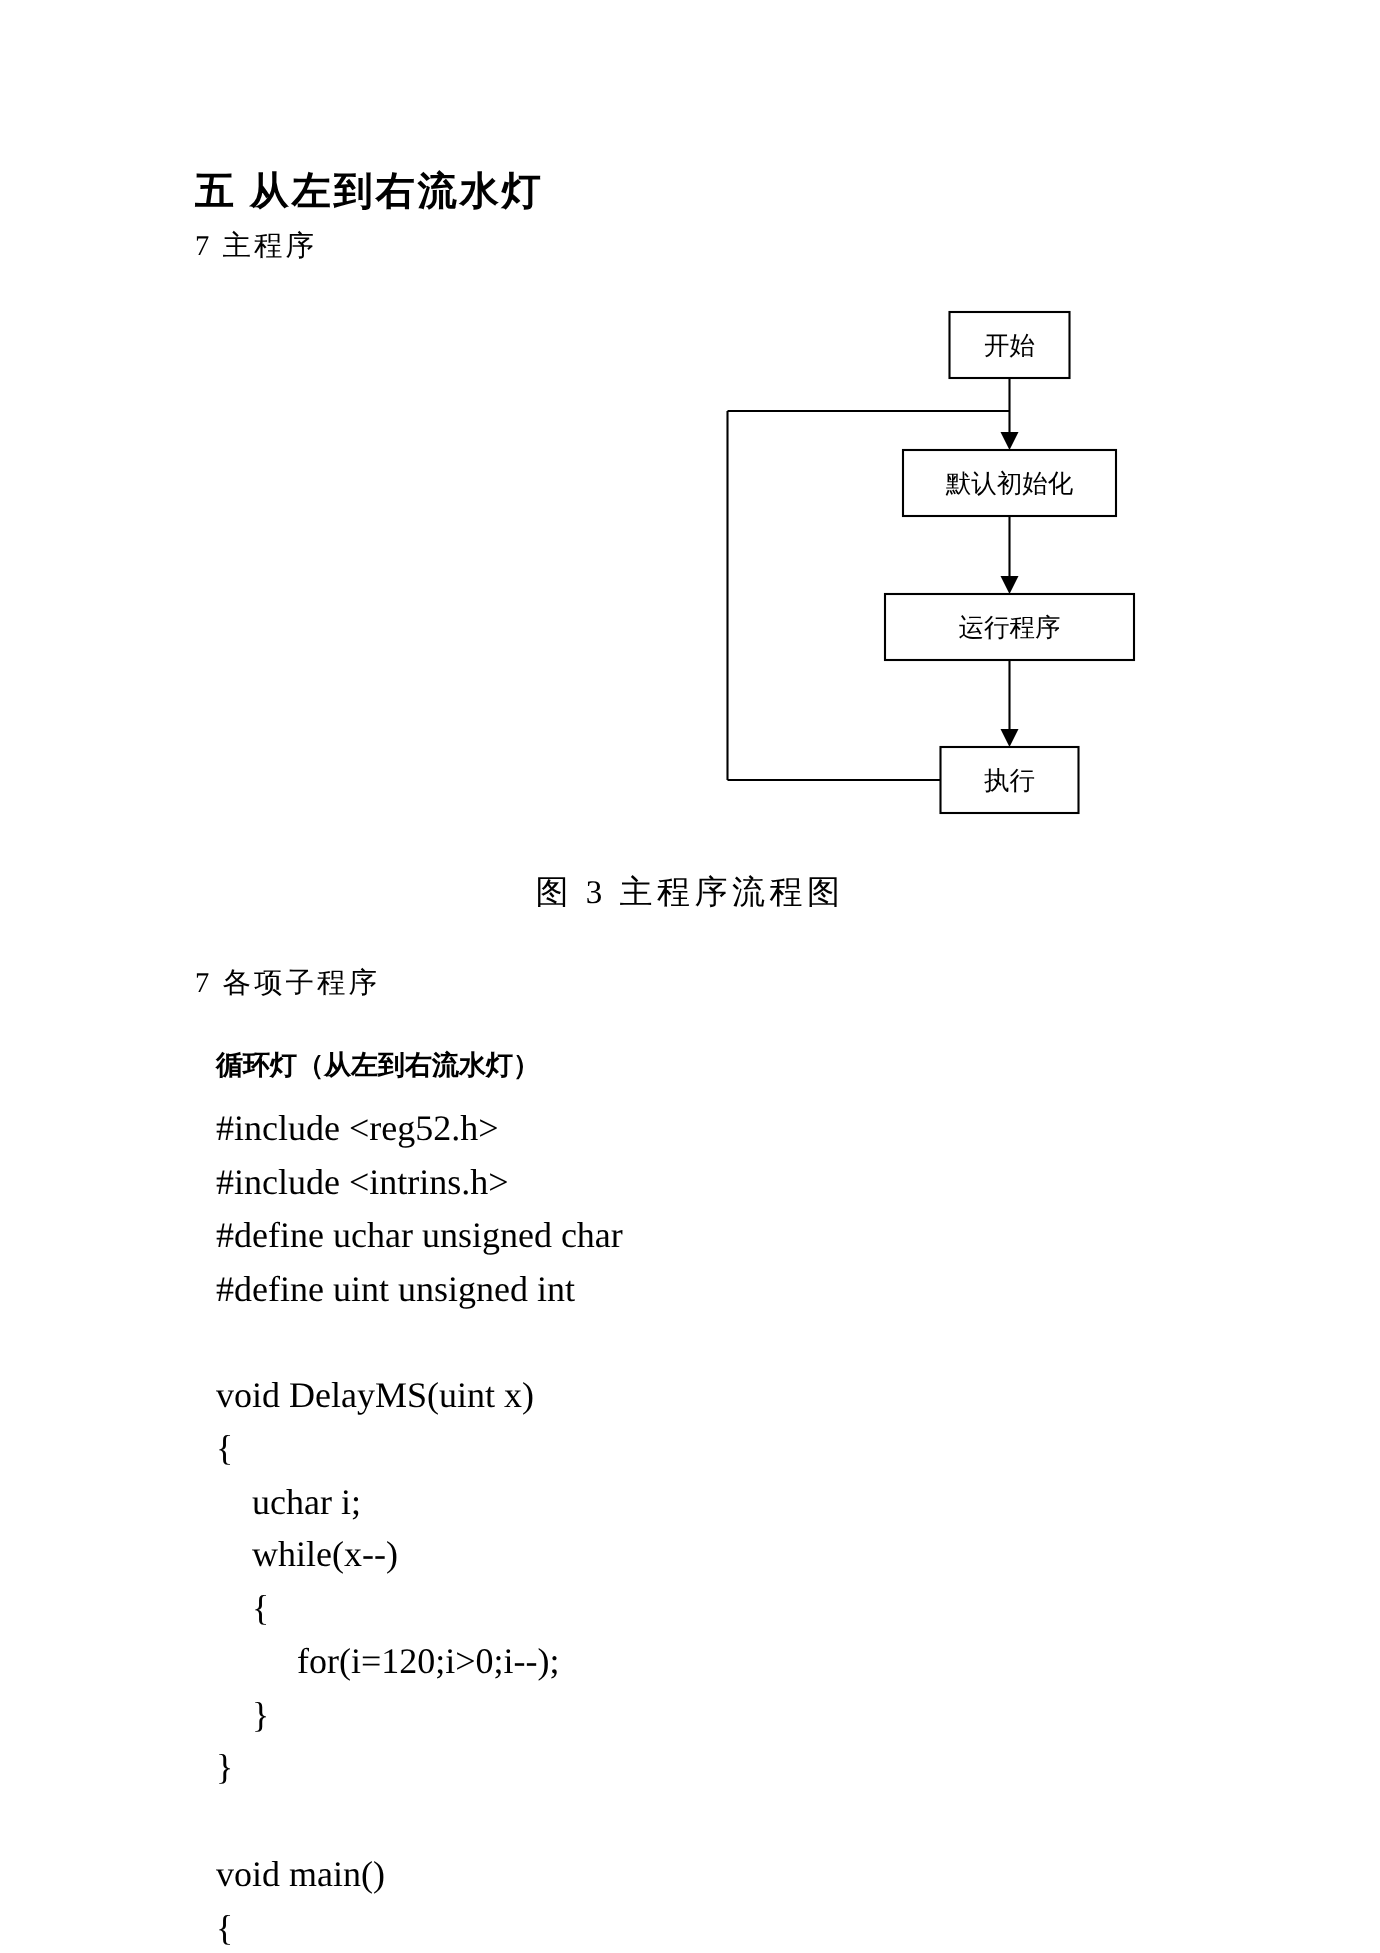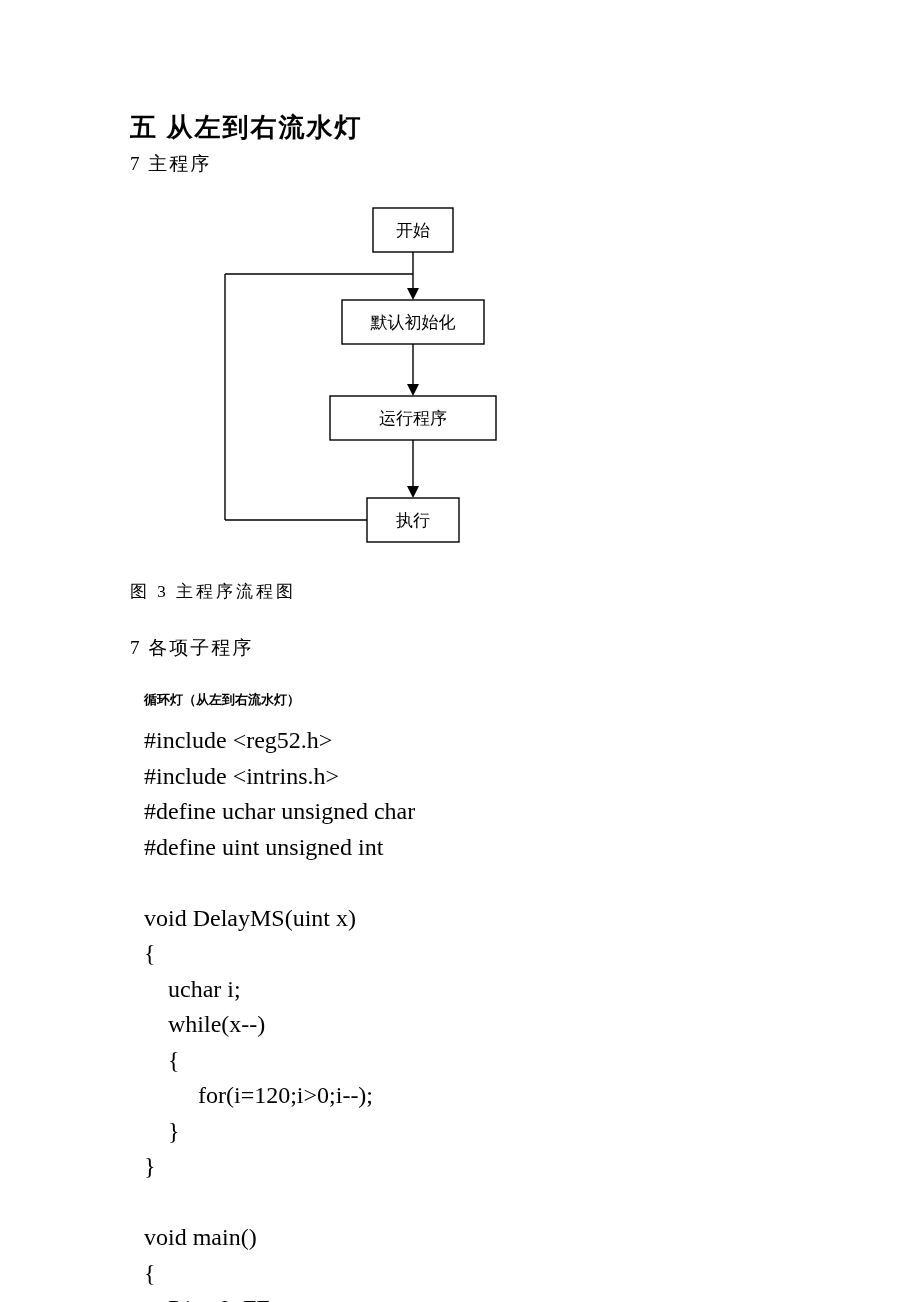--- a/index.html
+++ b/index.html
@@ -19,34 +19,35 @@
     }
     .heading-sub {
       font-size: 19px;
       margin-bottom: 12px;
       letter-spacing: 2px;
     }
     .flowchart {
       margin-top: 25px;
       margin-bottom: 18px;
       display: flex;
-      justify-content: flex-start;
+      justify-content: flex-end;
     }
     .caption {
-      font-size: 17px;
+      text-align: center;
+      font-size: 22px;
       letter-spacing: 3px;
       margin-bottom: 32px;
     }
     .section2 {
       font-size: 19px;
       letter-spacing: 2px;
       margin-bottom: 30px;
     }
     .subtitle-bold {
-      font-size: 13px;
+      font-size: 18px;
       font-weight: bold;
       margin-bottom: 14px;
       font-family: "SimSun", "宋体", serif;
       padding-left: 14px;
     }
     .code {
       font-family: Liberation Serif, serif;
       font-size: 24px;
       line-height: 1.48;
       white-space: pre;

